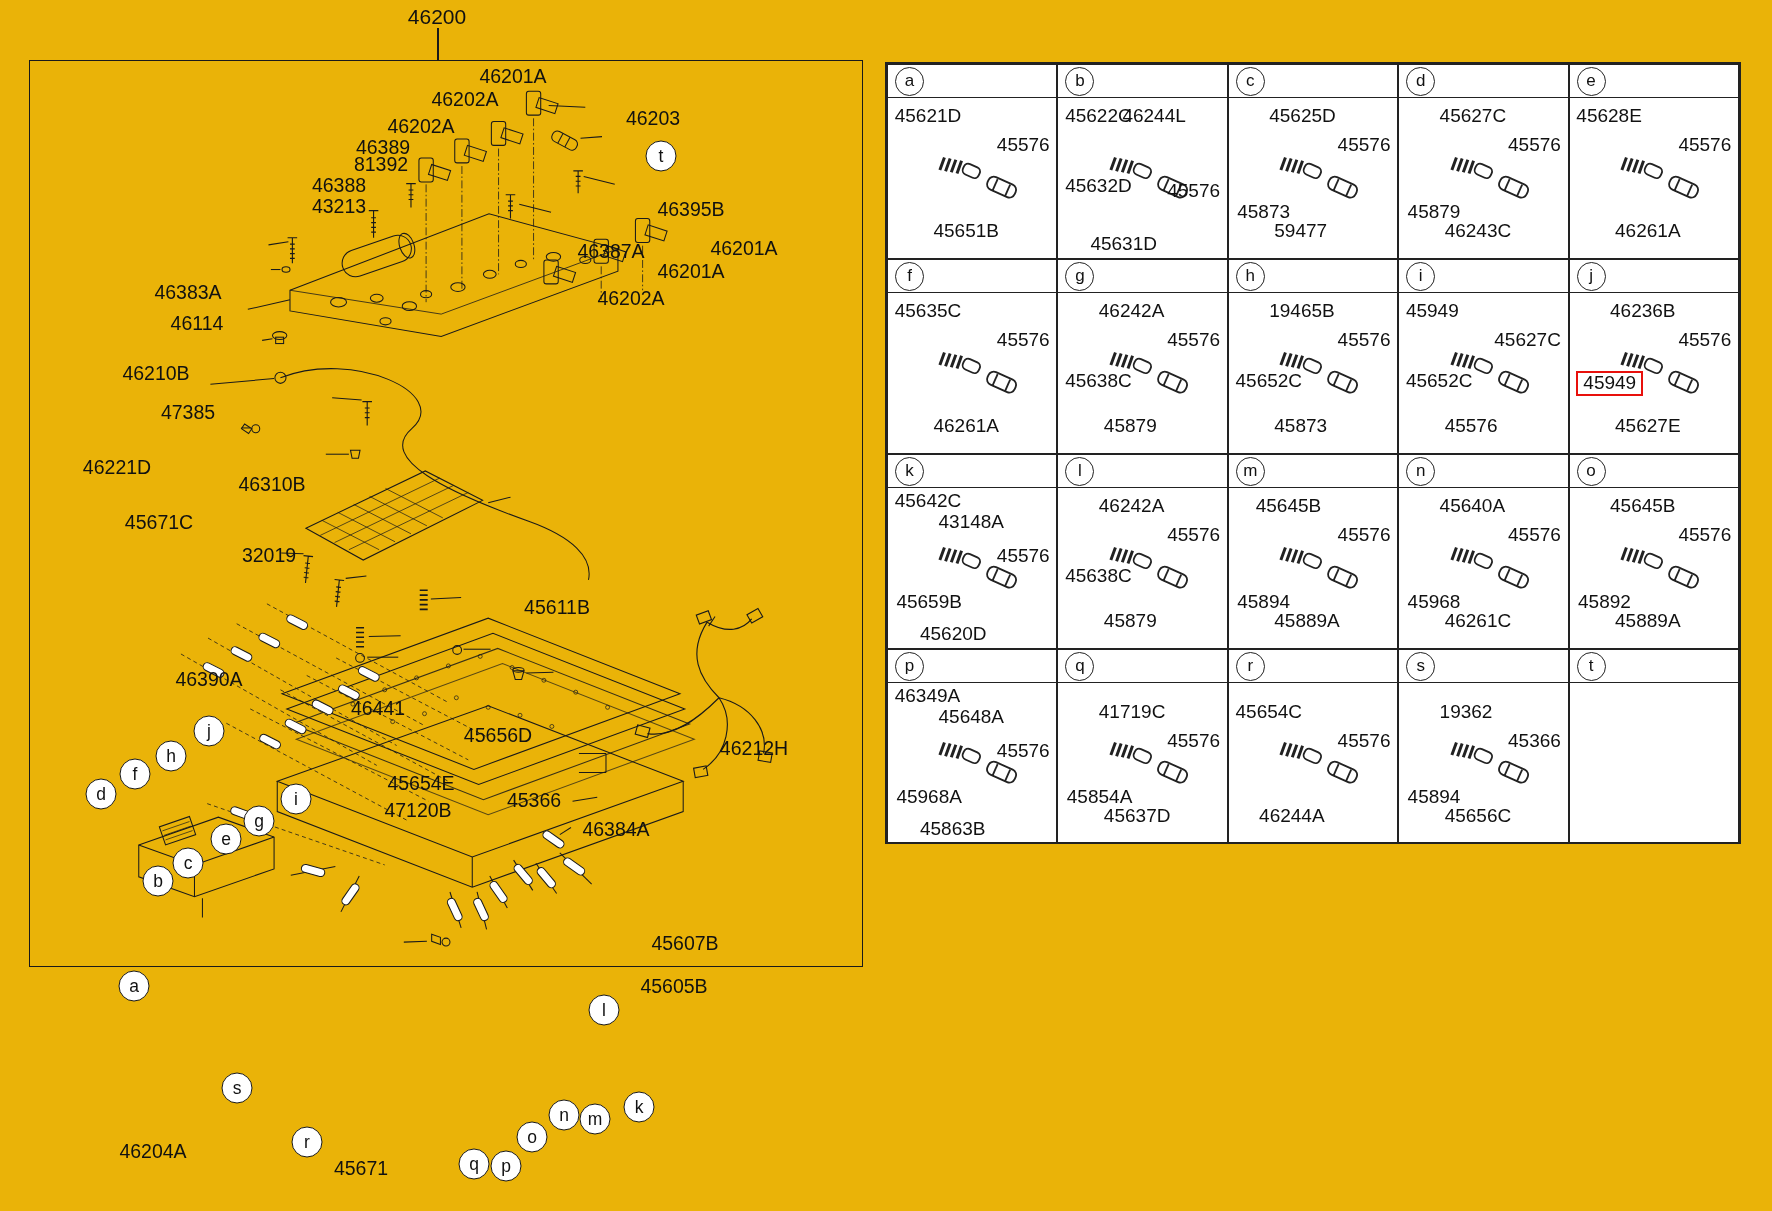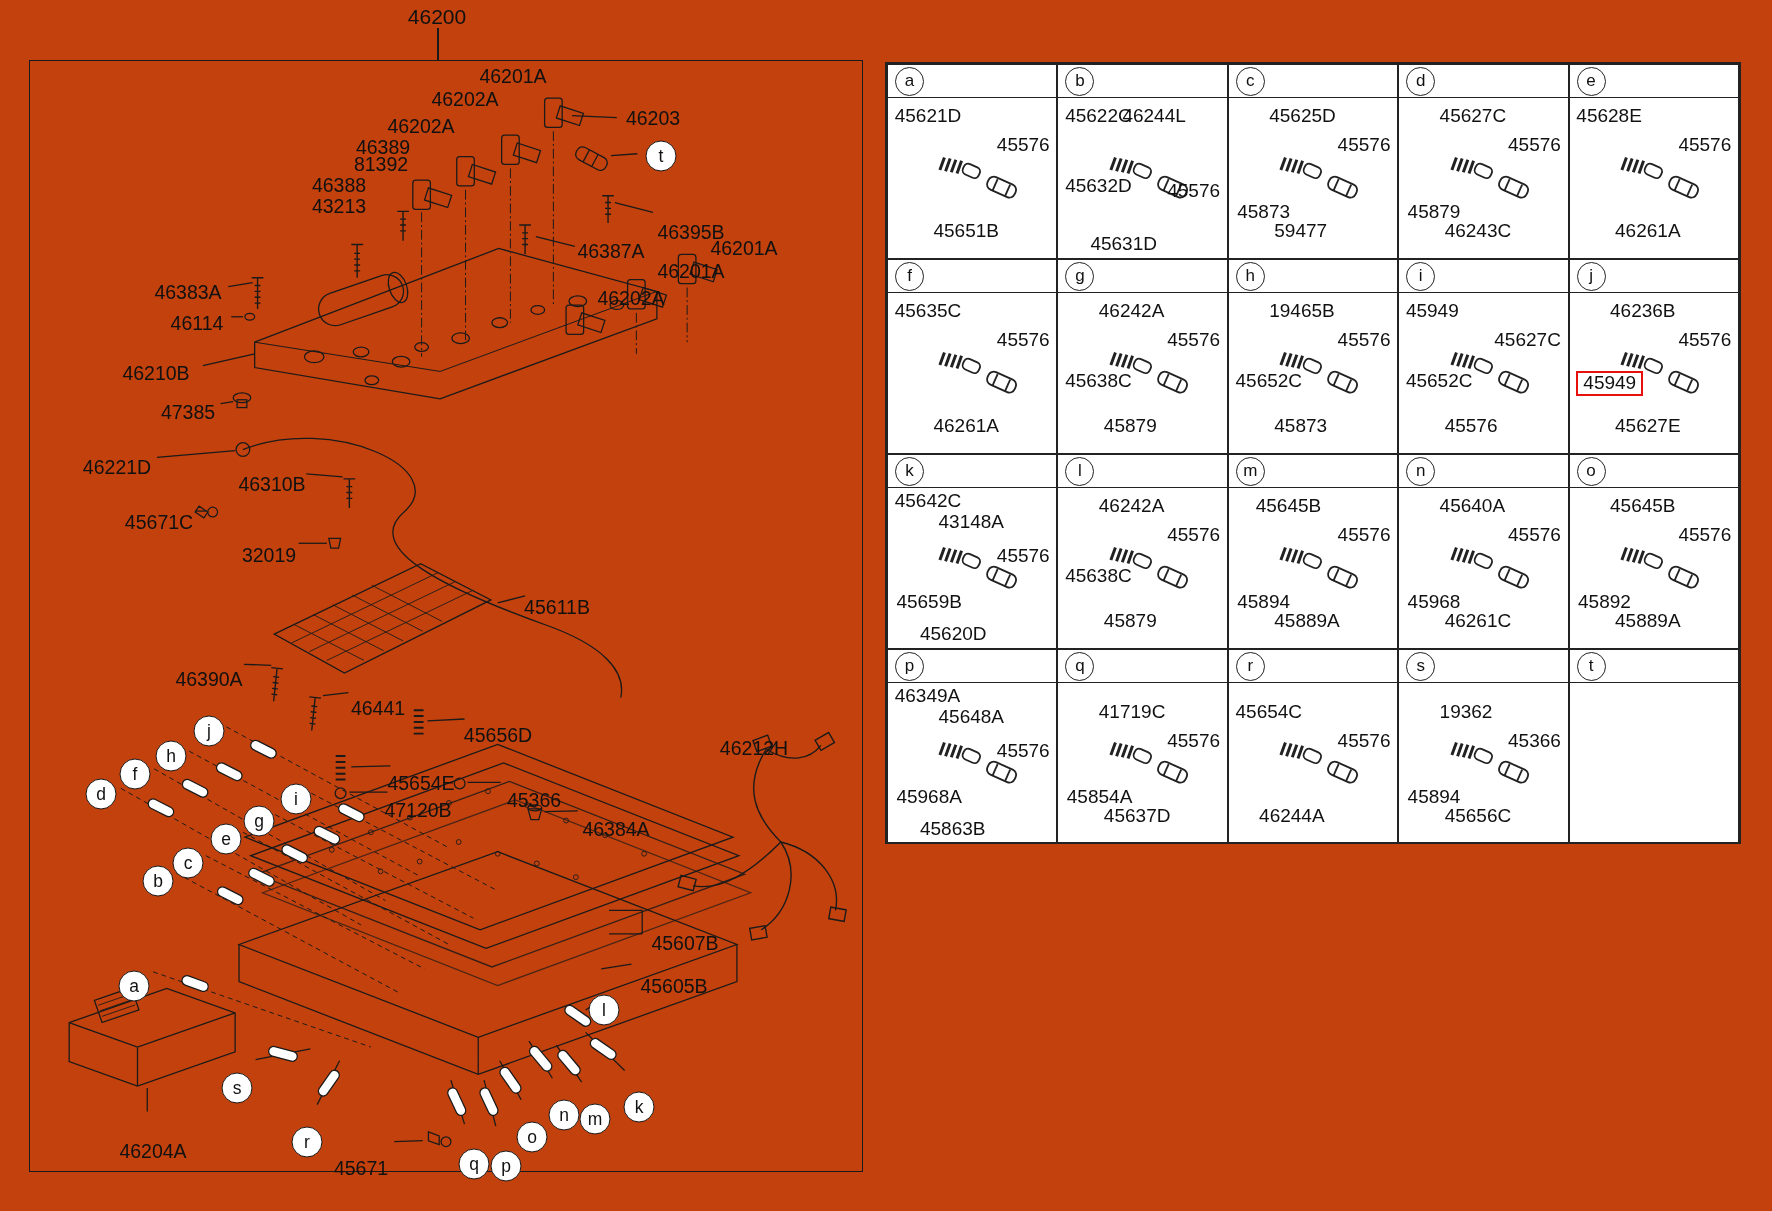--- a/index.html
+++ b/index.html
@@ -1,22 +1,22 @@
 <!DOCTYPE html>
 <html><head>
 <meta charset="utf-8">
 <style>
   html,body{margin:0;padding:0;background:#fff;}
-  #page{position:relative;width:1772px;height:1211px;background:#c2410c;
+  #page{position:relative;width:1772px;height:1211px;background:#eab308;
         font-family:"Liberation Sans",sans-serif;color:#111;overflow:hidden;}
   
   #main-label{position:absolute;left:437px;top:17px;transform:translate(-50%,-50%);
               font-size:21px;white-space:nowrap;}
   #main-tick{position:absolute;left:437px;top:28px;width:1.6px;height:32px;background:#1a1a1a;}
-  #left-panel{position:absolute;left:29px;top:60px;width:834px;height:1112px;
+  #left-panel{position:absolute;left:29px;top:60px;width:834px;height:907px;
               border:1.8px solid #1a1a1a;box-sizing:border-box;}
   #sketch{position:absolute;left:0;top:0;width:100%;height:100%;}
   .dlabel{position:absolute;transform:translate(-50%,-50%);font-size:19.5px;
           white-space:nowrap;background:transparent;}
   .dletter{position:absolute;width:29px;height:29px;border:1.7px solid #1a1a1a;border-radius:50%;
            background:#fff;display:flex;align-items:center;justify-content:center;
            font-size:17.5px;transform:translate(-50%,-50%);}
   
   #parts-table{position:absolute;left:885px;top:62px;width:856px;height:782px;
                display:grid;grid-template-columns:repeat(5,1fr);grid-auto-rows:195px;
@@ -356,21 +356,21 @@
     </svg>
 
     <div class="dlabel" style="left:483px;top:15px">46201A</div>
     <div class="dlabel" style="left:435px;top:38px">46202A</div>
     <div class="dlabel" style="left:391px;top:65px">46202A</div>
     <div class="dlabel" style="left:353px;top:86px">46389</div>
     <div class="dlabel" style="left:351px;top:103px">81392</div>
     <div class="dlabel" style="left:309px;top:124px">46388</div>
     <div class="dlabel" style="left:309px;top:145px">43213</div>
     <div class="dlabel" style="left:623px;top:57px">46203</div>
-    <div class="dlabel" style="left:661px;top:171px">46395B</div>
+    <div class="dlabel" style="left:661px;top:148px">46395B</div>
     <div class="dlabel" style="left:581px;top:190px">46387A</div>
     <div class="dlabel" style="left:714px;top:187px">46201A</div>
     <div class="dlabel" style="left:661px;top:210px">46201A</div>
     <div class="dlabel" style="left:601px;top:237px">46202A</div>
     <div class="dlabel" style="left:158px;top:231px">46383A</div>
     <div class="dlabel" style="left:167px;top:262px">46114</div>
     <div class="dlabel" style="left:126px;top:312px">46210B</div>
     <div class="dlabel" style="left:158px;top:351px">47385</div>
     <div class="dlabel" style="left:87px;top:406px">46221D</div>
     <div class="dlabel" style="left:242px;top:423px">46310B</div>

